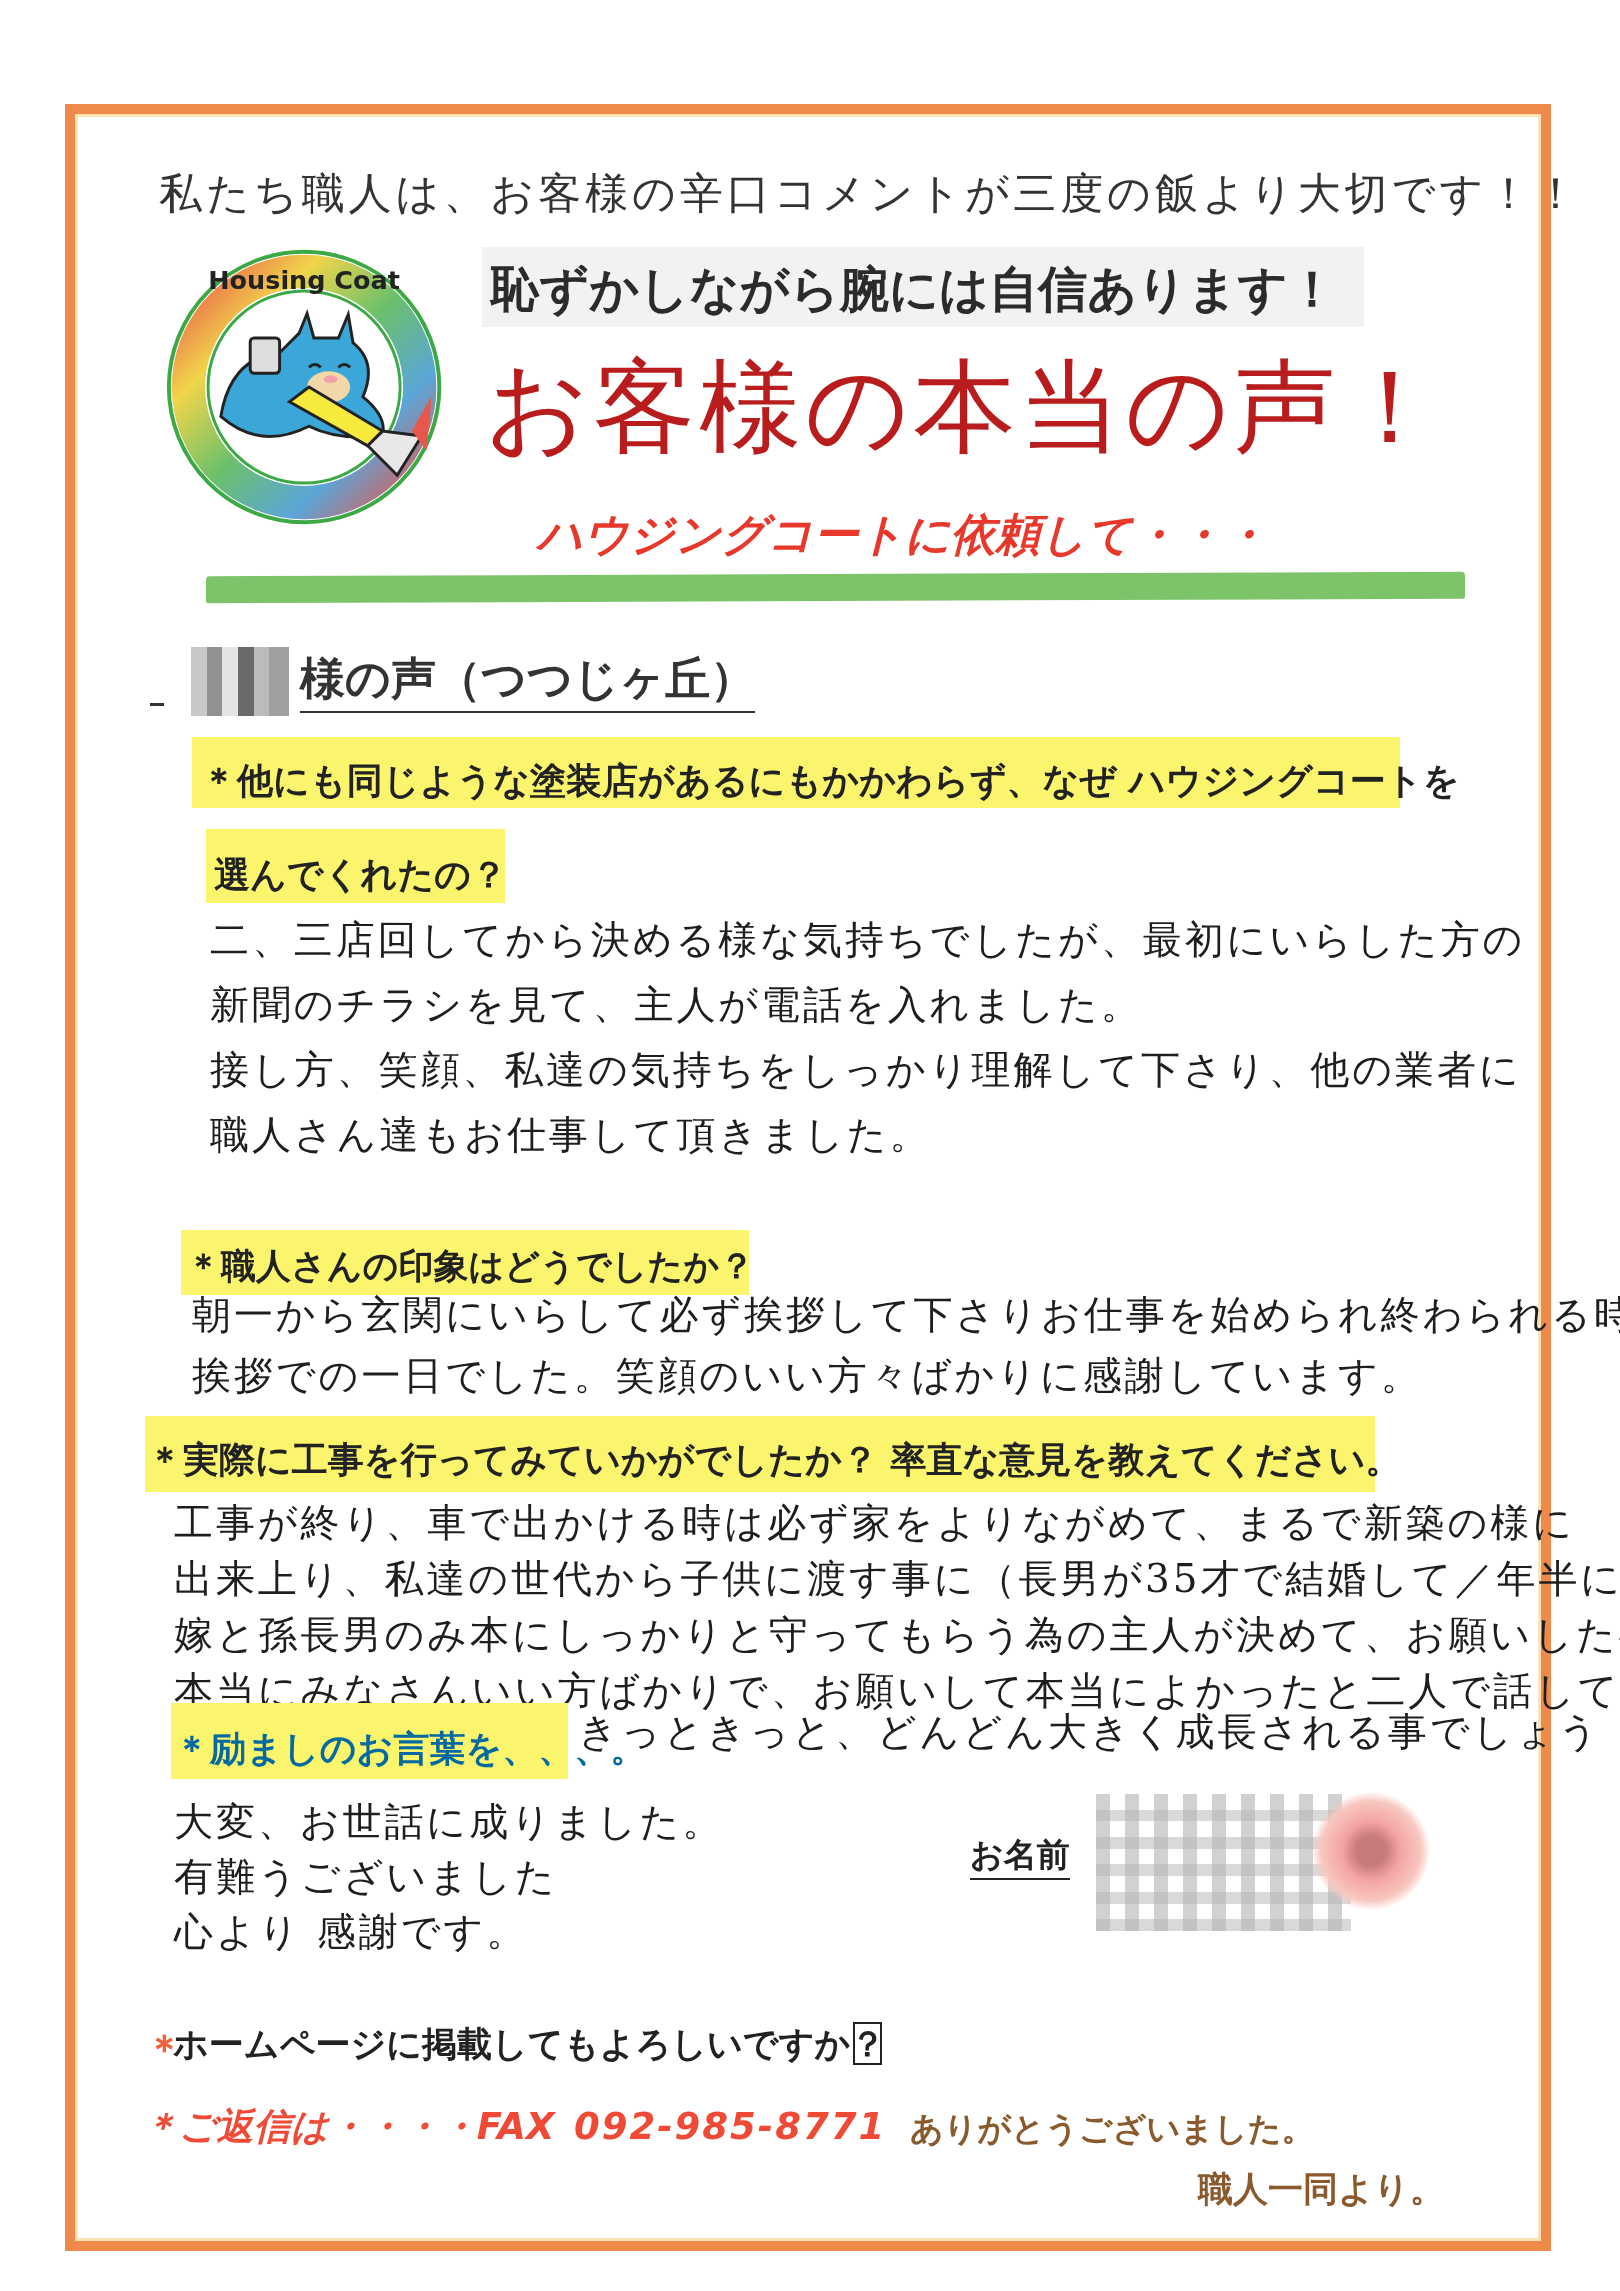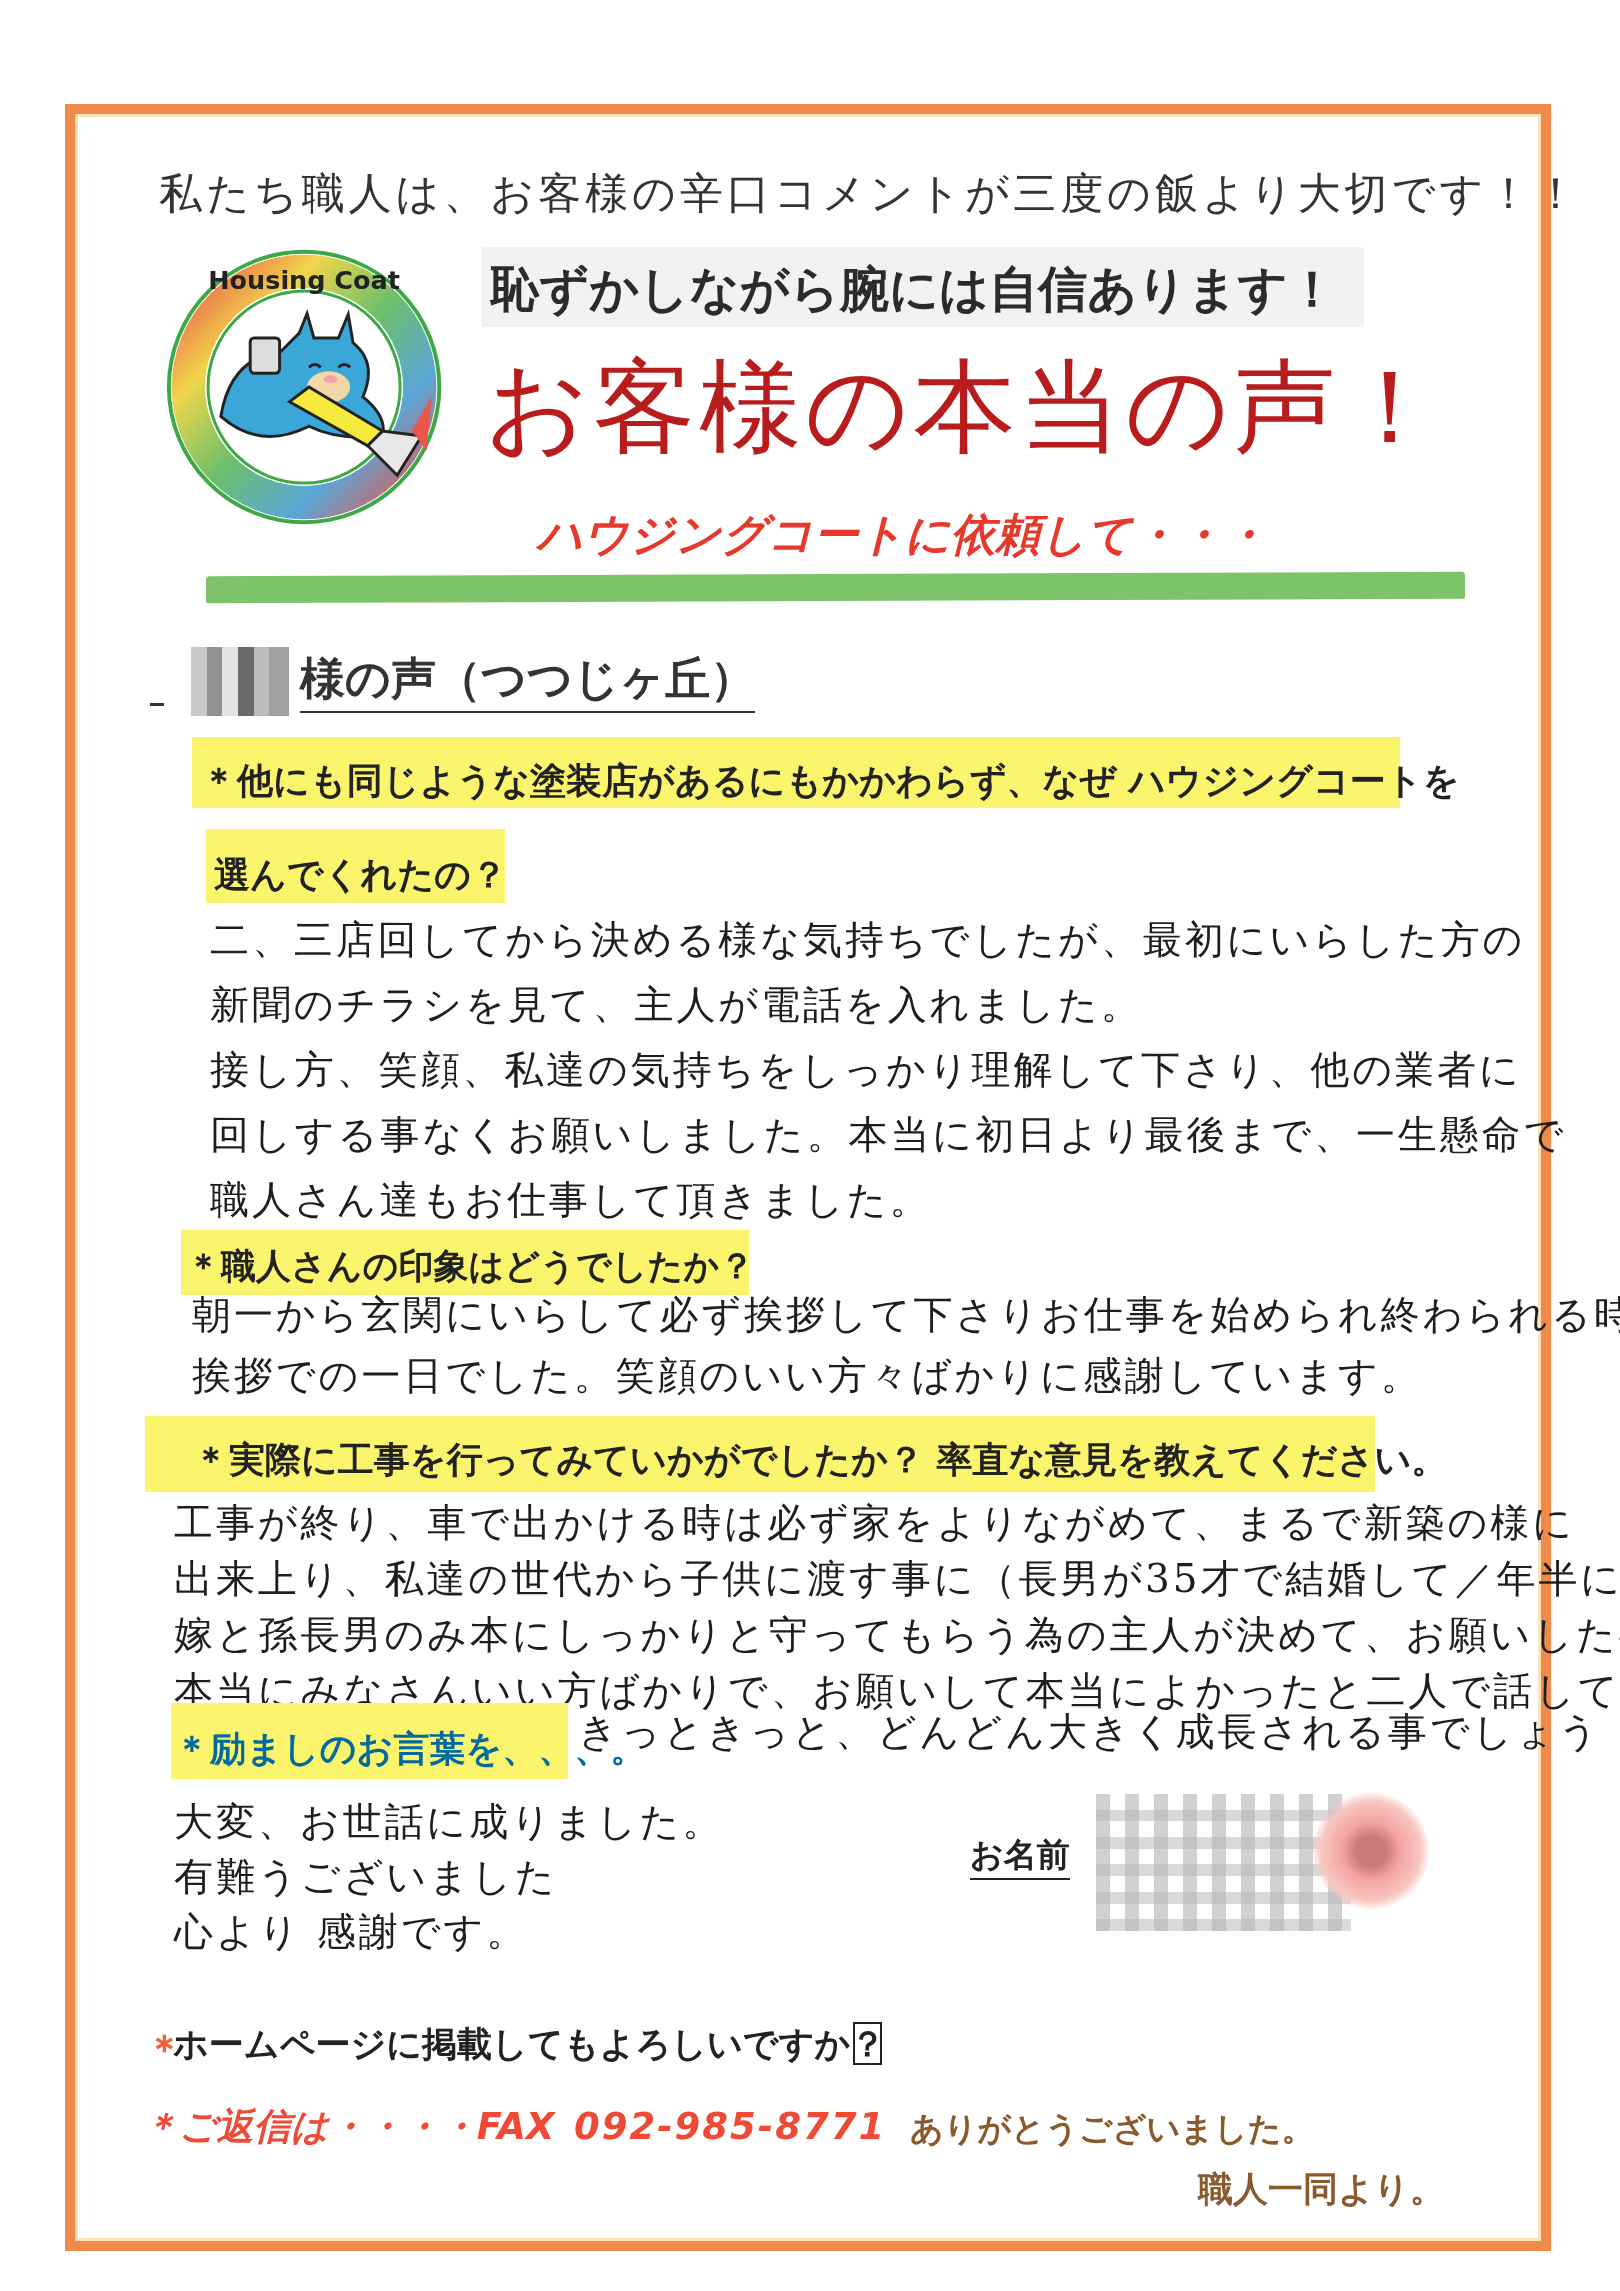--- a/index.html
+++ b/index.html
@@ -26,21 +26,21 @@
   .q1a { left:192px; top:737px; width:1208px; height:71px; }
   .q1a-t { left:201px; top:757px; font-size:36px; font-weight:bold; color:#222; }
   .q1b { left:206px; top:829px; width:299px; height:74px; }
   .q1b-t { left:214px; top:851px; font-size:36px; font-weight:bold; color:#222; }
   .hand { font-family:"DejaVu Serif", serif; color:#1e1e1e; font-size:39px; letter-spacing:2.9px; }
   .a1 { left:210px; top:907px; line-height:65px; }
   .q2 { left:181px; top:1230px; width:568px; height:65px; }
   .q2-t { left:186px; top:1243px; font-size:35px; font-weight:bold; color:#222; }
   .a2 { left:192px; top:1284px; line-height:61px; }
   .q3 { left:145px; top:1416px; width:1230px; height:76px; }
-  .q3-t { left:147px; top:1436px; font-size:36px; font-weight:bold; color:#222;margin-left:46px; }
+  .q3-t { left:147px; top:1436px; font-size:36px; font-weight:bold; color:#222; }
   .a3 { left:174px; top:1495px; line-height:56px; }
   .q4 { left:171px; top:1703px; width:397px; height:76px; }
   .q4-t { left:174px; top:1725px; font-size:36px; font-weight:bold; color:#0369a1;text-align:right; }
   .a4a { left:578px; top:1705px; }
   .a5 { left:174px; top:1794px; line-height:55px; }
   .sign-label { left:970px; top:1833px; font-size:33px; font-weight:bold; color:#222; border-bottom:2.9px solid #222; }
   .sign-blur { left:1096px; top:1794px; width:255px; height:137px;
                background:
                  repeating-linear-gradient(90deg, rgba(160,160,160,.6) 0 13.7px, rgba(255,255,255,0) 13.7px 29px),
                  repeating-linear-gradient(0deg, rgba(120,120,120,.35) 0 11.8px, rgba(255,255,255,0) 11.8px 27.4px);
@@ -101,21 +101,20 @@
 <div class="abs name-title">様の声（つつじヶ丘）</div>
 
 <div class="abs hl q1a"></div>
 <div class="abs q1a-t">＊他にも同じような塗装店があるにもかかわらず、なぜ ハウジングコートを</div>
 <div class="abs hl q1b"></div>
 <div class="abs q1b-t">選んでくれたの？</div>
 <div class="abs hand a1">
   <div>二、三店回してから決める様な気持ちでしたが、最初にいらした方の</div>
   <div>新聞のチラシを見て、主人が電話を入れました。</div>
   <div>接し方、笑顔、私達の気持ちをしっかり理解して下さり、他の業者に</div>
-  <div>回しする事なくお願いしました。本当に初日より最後まで、一生懸命で</div>
   <div>職人さん達もお仕事して頂きました。</div>
 </div>
 
 <div class="abs hl q2"></div>
 <div class="abs q2-t">＊職人さんの印象はどうでしたか？</div>
 <div class="abs hand a2">
   <div>朝一から玄関にいらして必ず挨拶して下さりお仕事を始められ終わられる時も</div>
   <div>挨拶での一日でした。笑顔のいい方々ばかりに感謝しています。</div>
 </div>
 

